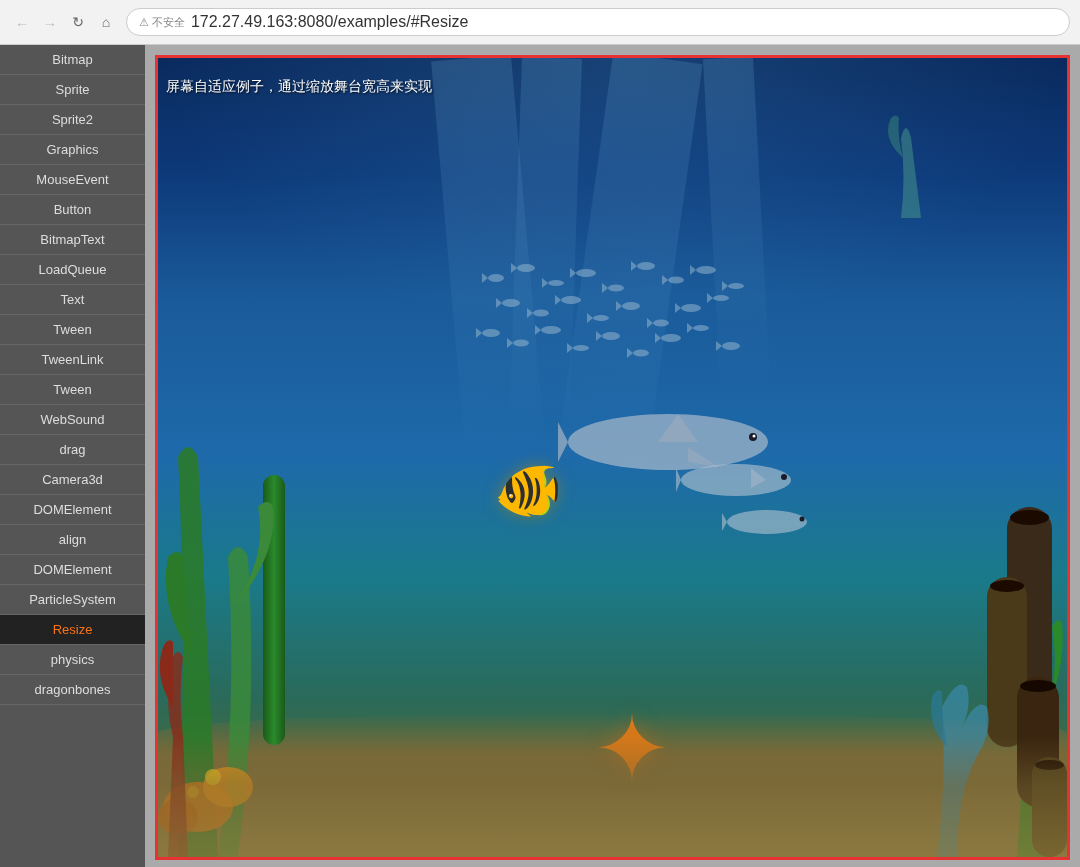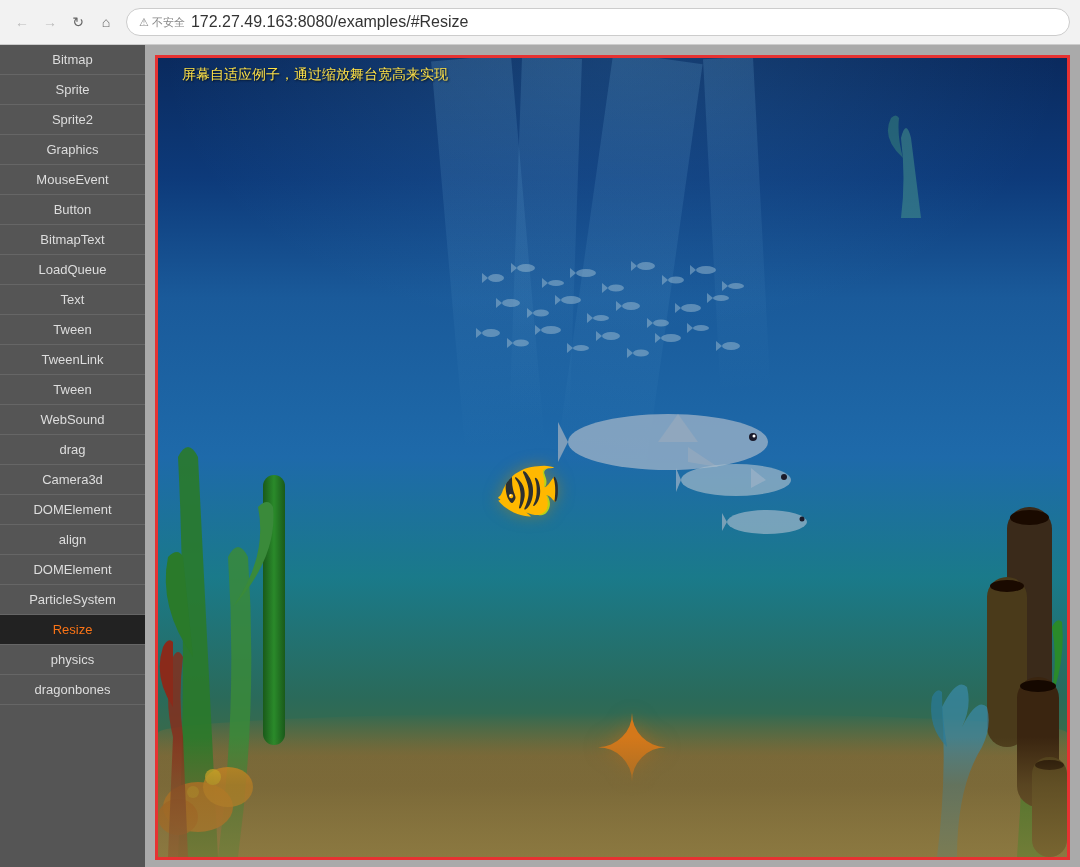--- a/index.html
+++ b/index.html
@@ -112,27 +112,26 @@
       border: 3px solid #e63232;
       position: relative;
       width: 100%;
       height: 100%;
       overflow: hidden;
       background: #1a3a6b;
     }
 
     .canvas-label {
       position: absolute;
-      top: 8px;
+      top: 20px;
       left: 8px;
-      color: #fde047;
+      color: #ffffff;
       font-size: 14px;
       z-index: 10;
       text-shadow: 1px 1px 2px rgba(0,0,0,0.8);
-      margin-left: 16px;
     }
 
     
     .underwater-scene {
       width: 100%;
       height: 100%;
       position: relative;
       background: linear-gradient(
         180deg,
         #0a2a5e 0%,

